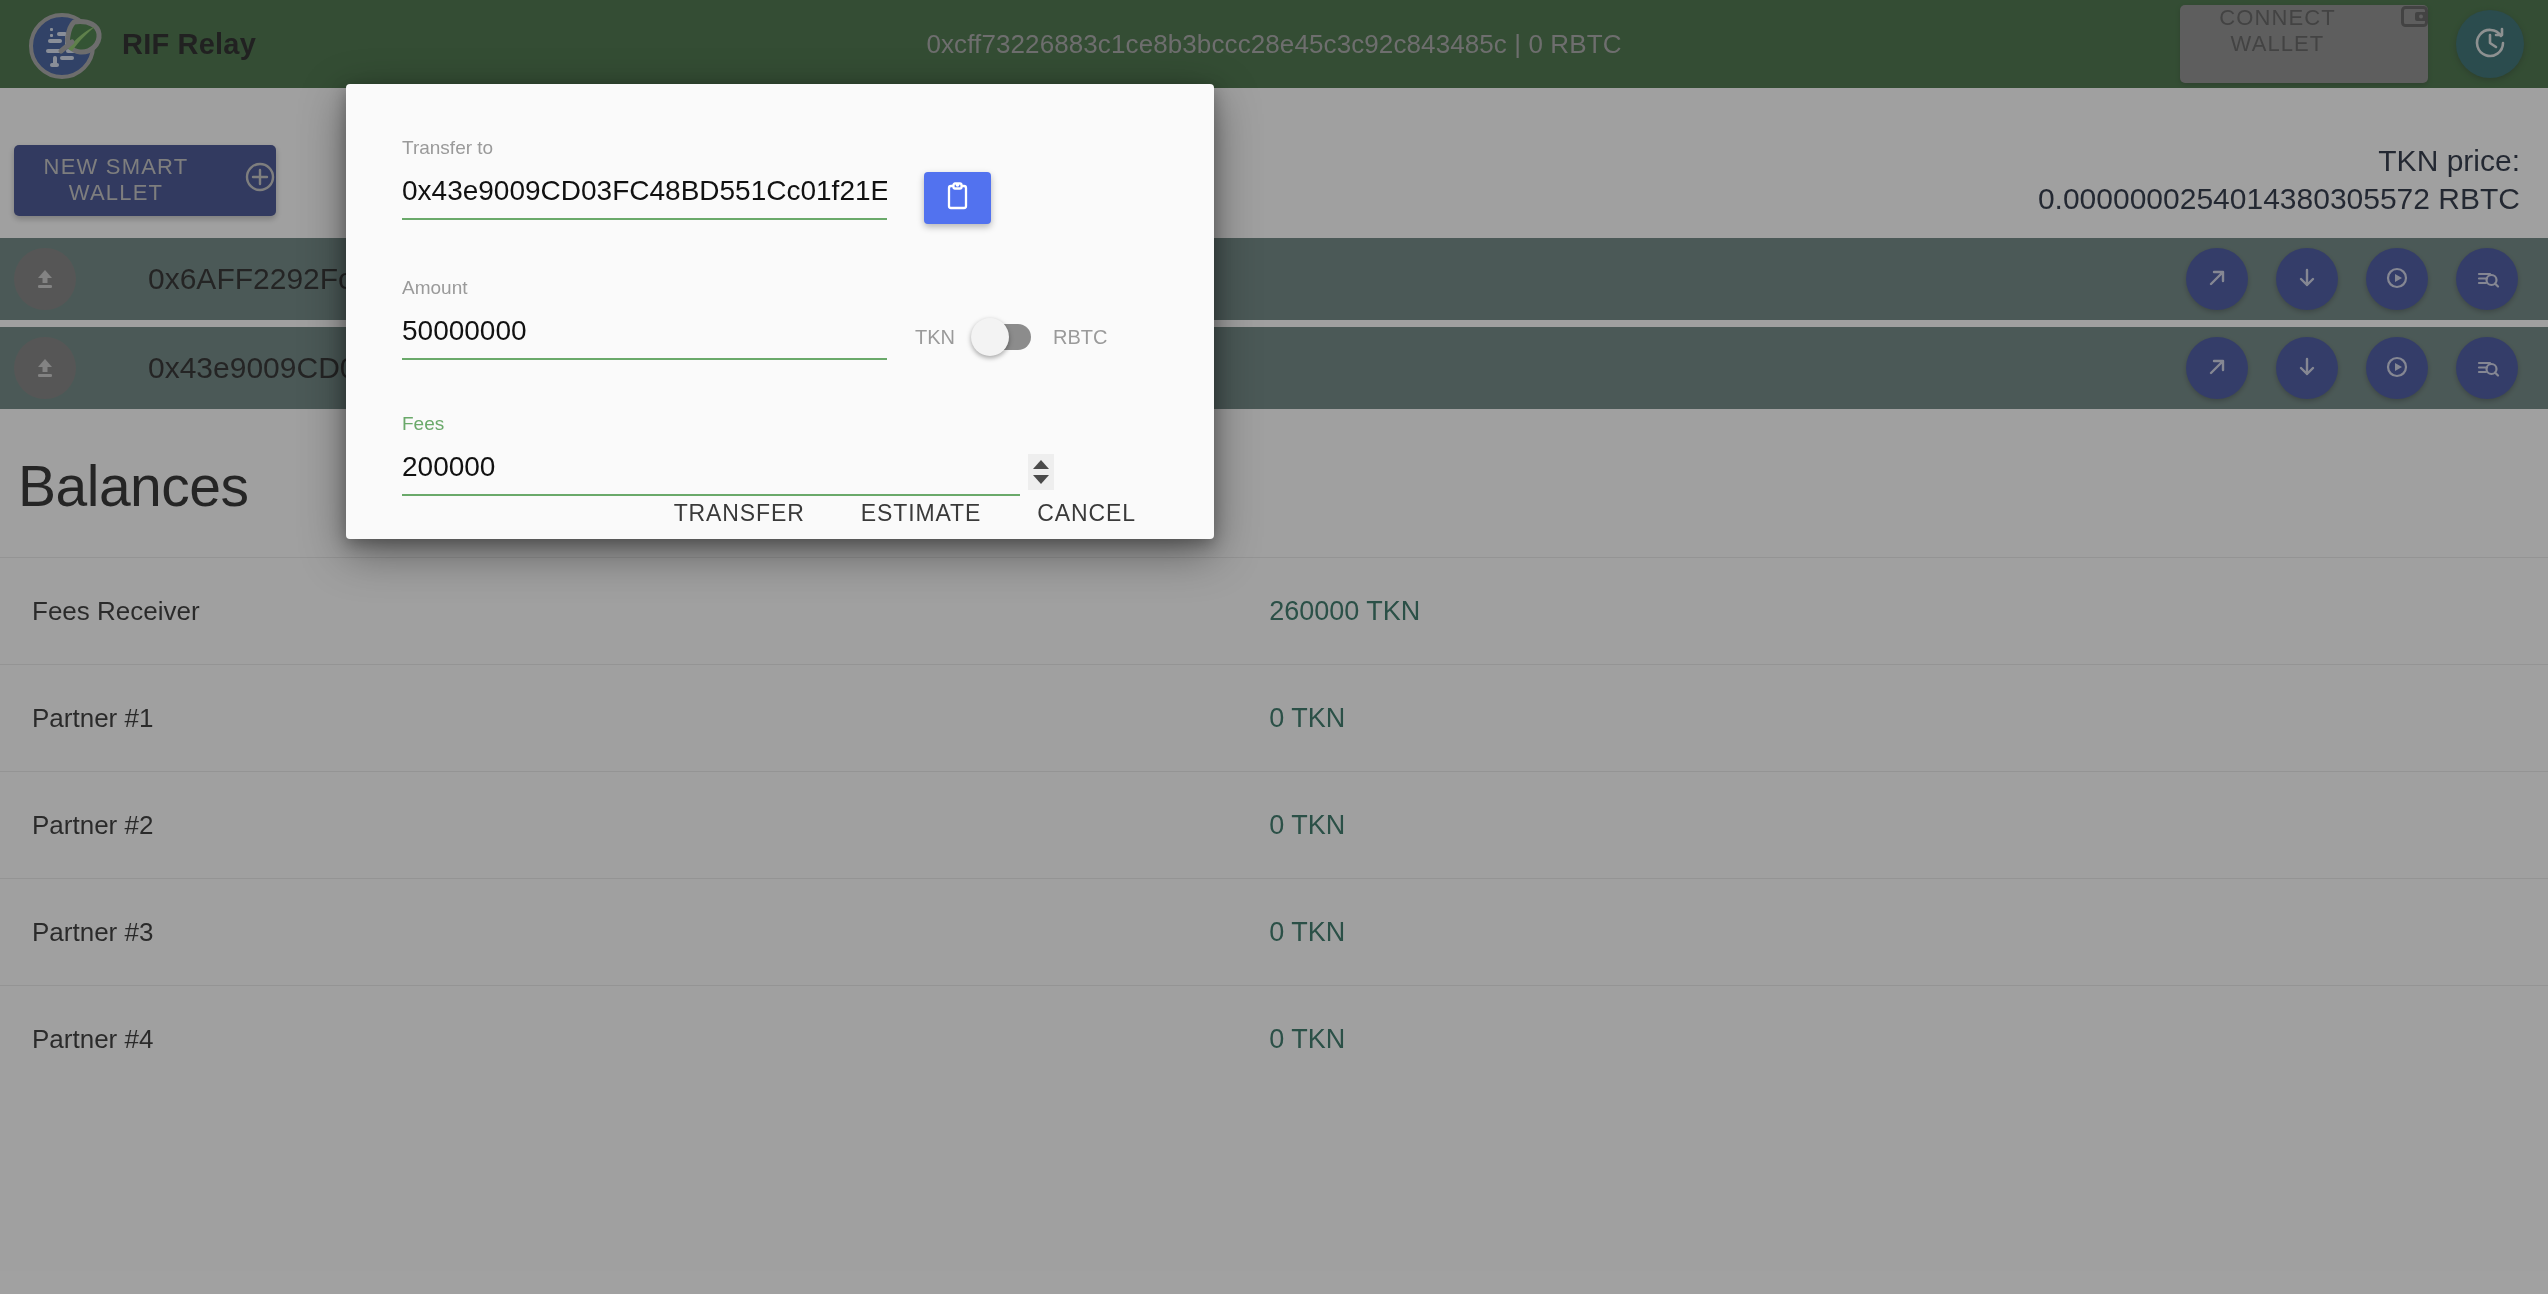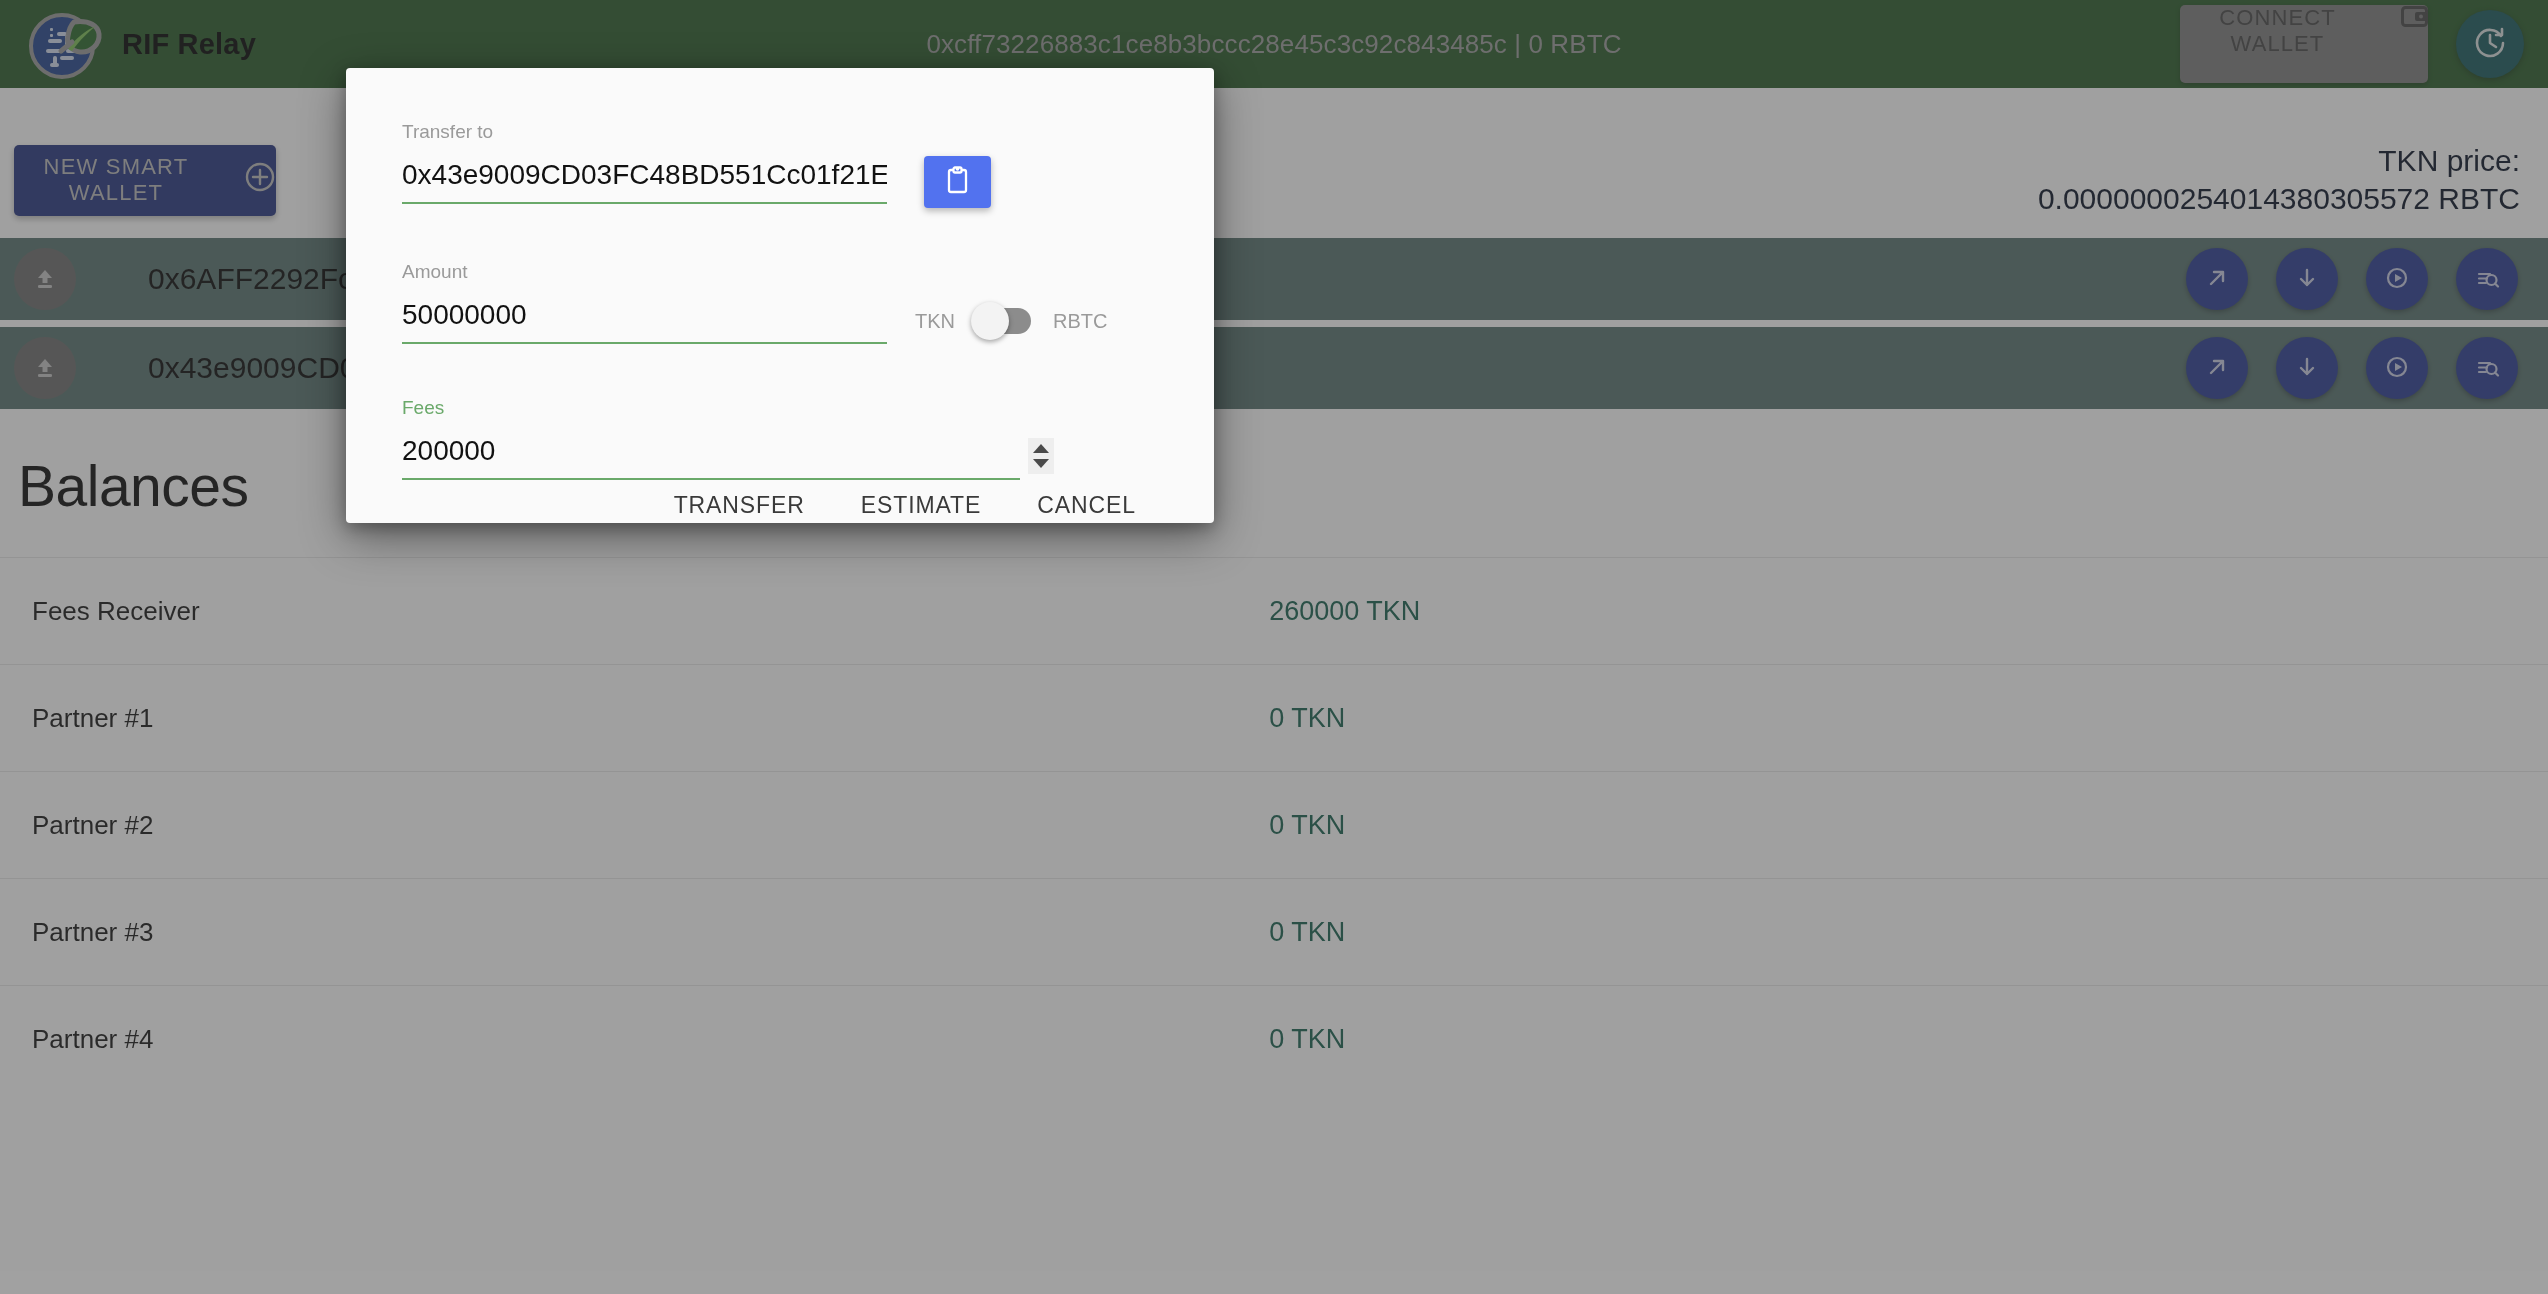--- a/index.html
+++ b/index.html
@@ -198,21 +198,21 @@
     position: absolute;
     inset: 0;
     background: rgba(60,60,60,.47);
     z-index: 40;
   }
 
   
   .modal {
     position: absolute;
     left: 346px;
-    top: 68px;
+    top: 84px;
     width: 868px;
     height: 455px;
     background: #fafafa;
     border-radius: 4px;
     box-shadow: 0 14px 46px rgba(0,0,0,.42), 0 5px 16px rgba(0,0,0,.28);
     z-index: 60;
     padding: 48px 52px 0 56px;
     display: flex;
     flex-direction: column;
   }
@@ -313,21 +313,21 @@
     gap: 4px;
     padding-bottom: 30px;
   }
   .text-btn {
     background: transparent;
     border: none;
     font-family: inherit;
     font-size: 23px;
     color: #3a3a3a;
     letter-spacing: .9px;
-    padding: 12px 26px;
+    padding: 4px 26px;
     cursor: pointer;
   }
 </style>
 </head>
 <body>
 
 <div id="app-root">
 
   <div class="app-header">
 

